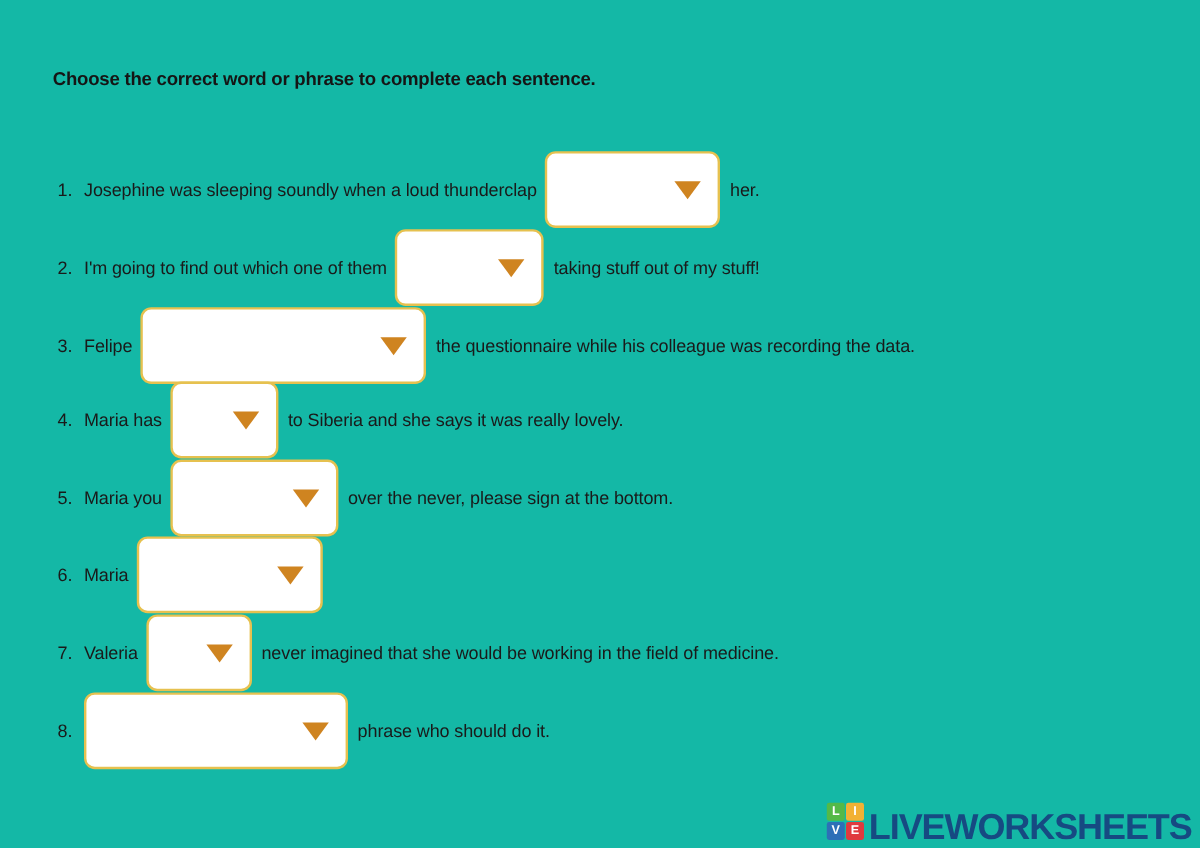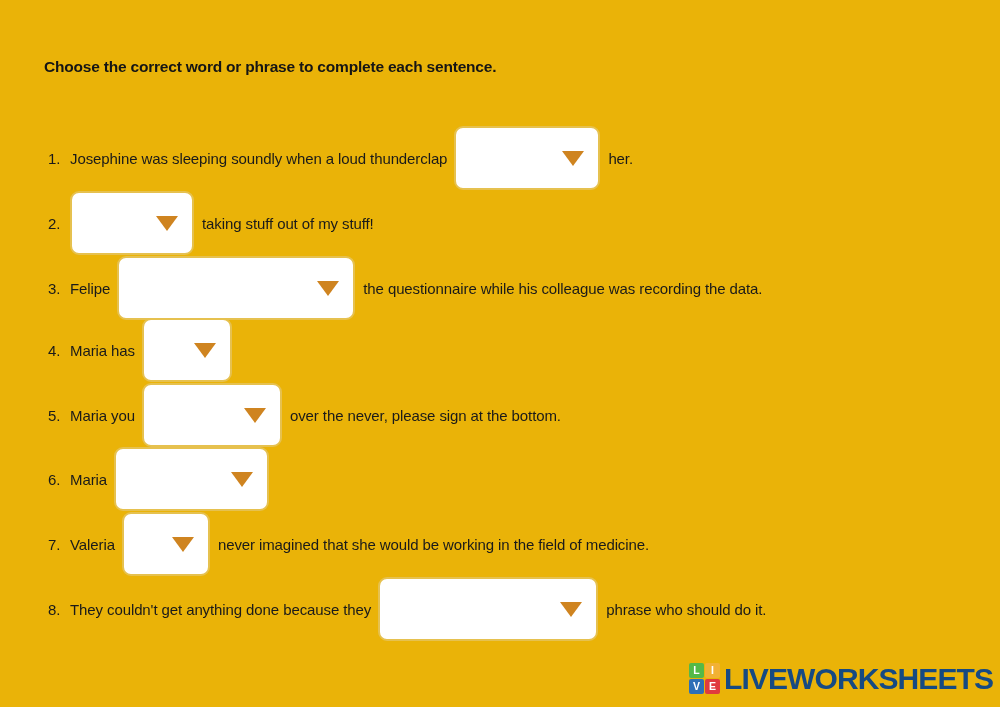--- a/index.html
+++ b/index.html
@@ -12,21 +12,21 @@
     height: 707px;
     position: relative;
     overflow: hidden;
     font-family: "Liberation Sans", sans-serif;
     color: #1a1a1a;
   }
 
   #worksheet {
     position: absolute;
     inset: 0;
-    background: #eab308;
+    background: #14b8a6;
   }
 
   
   .heading {
     position: absolute;
     left: 44px;
     top: 58px;
     font-size: 15.5px;
     font-weight: bold;
     letter-spacing: -0.2px;
@@ -126,20 +126,21 @@
   .lw-tile.t-i { background: #f2b134; }
   .lw-tile.t-v { background: #2d6fb7; }
   .lw-tile.t-e { background: #e03a3e; }
 
   .lw-word {
     font-size: 30px;
     font-weight: bold;
     letter-spacing: -0.9px;
     color: #164a82;
     line-height: 30px;
+    margin-top: 12px;
   }
 </style>
 </head>
 <body>
 
 <div id="worksheet">
 
   <div class="heading">Choose the correct word or phrase to complete each sentence.</div>
 
   <div id="questions">
@@ -150,20 +151,21 @@
           <div class="dropdown" style="width: 146px;">
             <span class="dropdown-value" style="flex: 1 1 0%; padding-left: 10px; font-size: 15px;"></span>
             <span class="caret"></span>
           </div>
           <span class="q-text post">her.</span>
         </div>
       </div>
       <div class="q-row" style="top: 191px;">
         <div class="q-num">2.</div>
         <div class="q-line">
+          <span class="q-text pre">I'm going to find out which one of them</span>
           <div class="dropdown" style="width: 124px;">
             <span class="dropdown-value" style="flex: 1 1 0%; padding-left: 10px; font-size: 15px;"></span>
             <span class="caret"></span>
           </div>
           <span class="q-text post">taking stuff out of my stuff!</span>
         </div>
       </div>
       <div class="q-row" style="top: 256px;">
         <div class="q-num">3.</div>
         <div class="q-line">
@@ -176,20 +178,21 @@
         </div>
       </div>
       <div class="q-row" style="top: 318px;">
         <div class="q-num">4.</div>
         <div class="q-line">
           <span class="q-text pre">Maria has</span>
           <div class="dropdown" style="width: 90px;">
             <span class="dropdown-value" style="flex: 1 1 0%; padding-left: 10px; font-size: 15px;"></span>
             <span class="caret"></span>
           </div>
+          <span class="q-text post">to Siberia and she says it was really lovely.</span>
         </div>
       </div>
       <div class="q-row" style="top: 383px;">
         <div class="q-num">5.</div>
         <div class="q-line">
           <span class="q-text pre">Maria you</span>
           <div class="dropdown" style="width: 140px;">
             <span class="dropdown-value" style="flex: 1 1 0%; padding-left: 10px; font-size: 15px;"></span>
             <span class="caret"></span>
           </div>
@@ -213,21 +216,20 @@
           <div class="dropdown" style="width: 88px;">
             <span class="dropdown-value" style="flex: 1 1 0%; padding-left: 10px; font-size: 15px;"></span>
             <span class="caret"></span>
           </div>
           <span class="q-text post">never imagined that she would be working in the field of medicine.</span>
         </div>
       </div>
       <div class="q-row" style="top: 577px;">
         <div class="q-num">8.</div>
         <div class="q-line">
-          <span class="q-text pre">They couldn't get anything done because they</span>
           <div class="dropdown" style="width: 220px;">
             <span class="dropdown-value" style="flex: 1 1 0%; padding-left: 10px; font-size: 15px;"></span>
             <span class="caret"></span>
           </div>
           <span class="q-text post">phrase who should do it.</span>
         </div>
       </div>
     </div>
 
   <div class="lw-logo">

